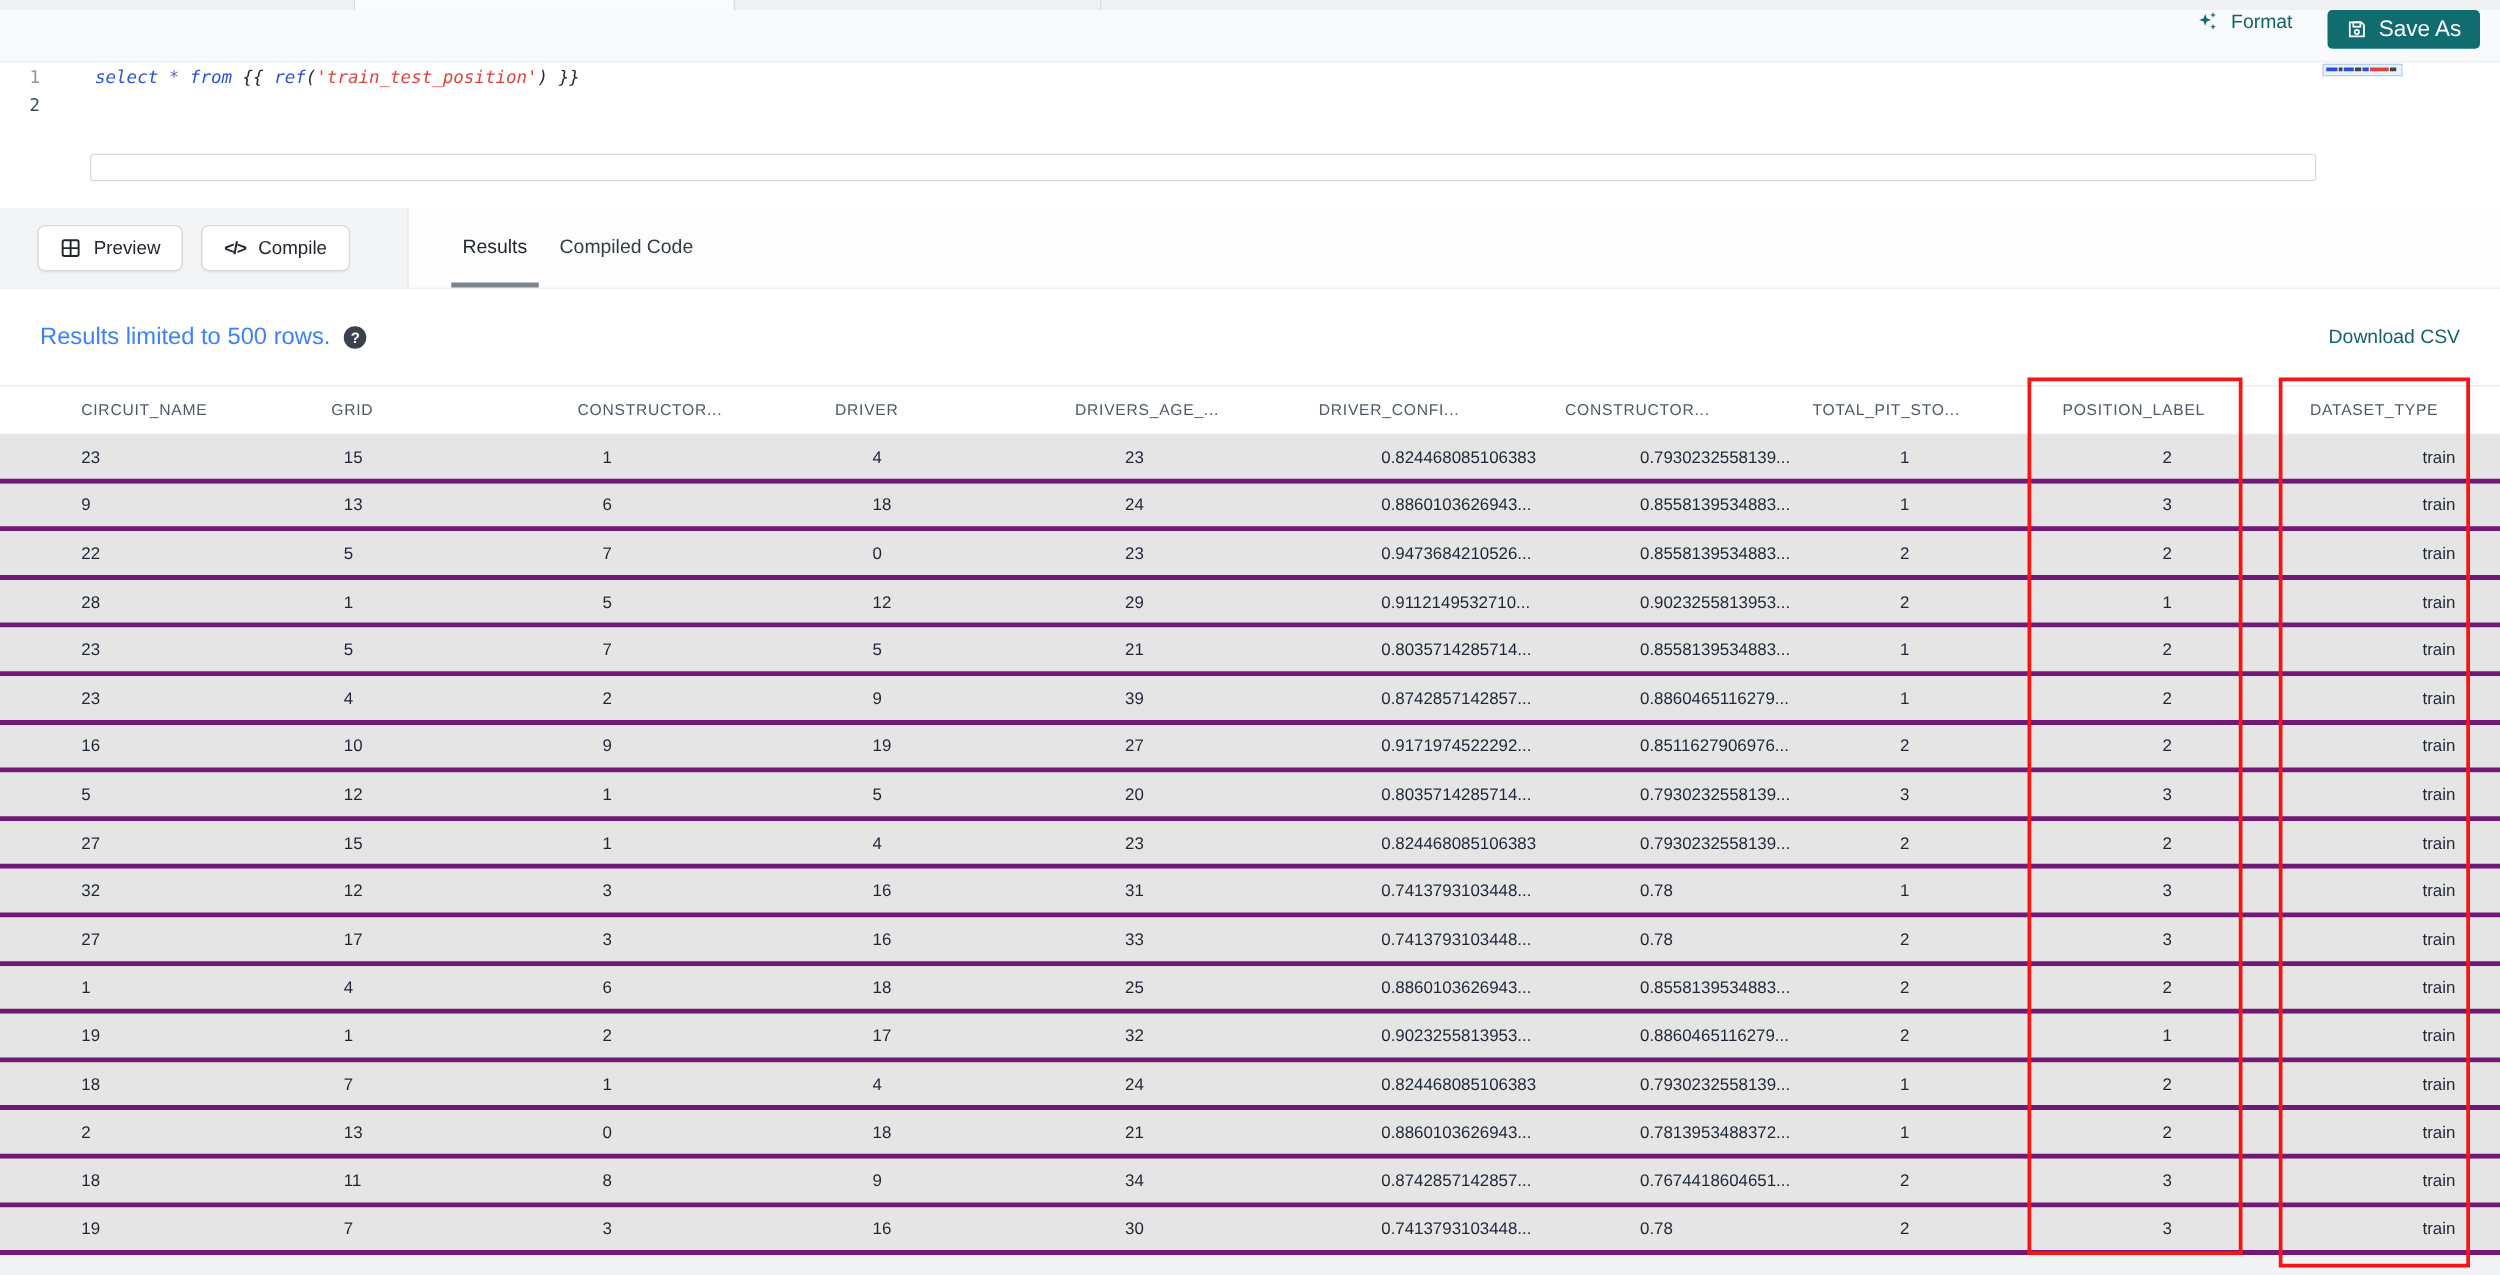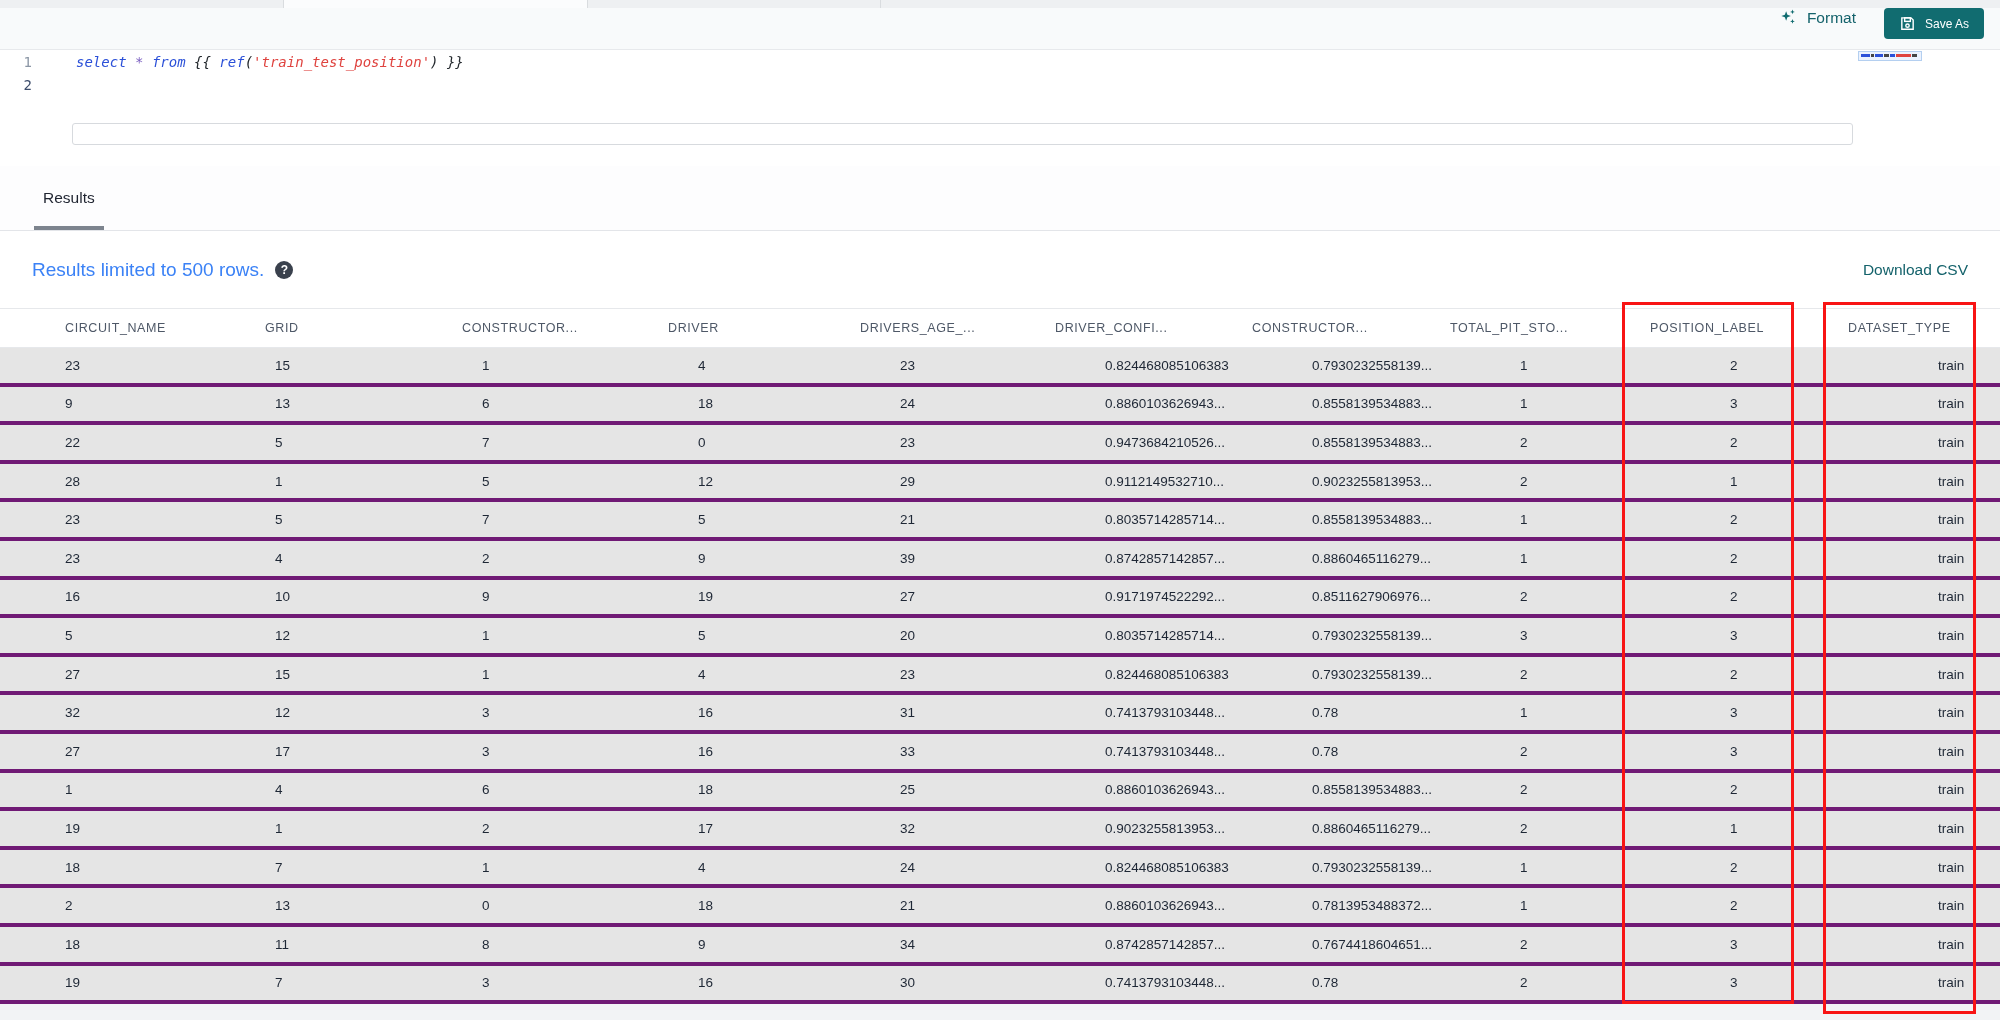--- a/index.html
+++ b/index.html
@@ -21,21 +21,21 @@
   .top-toolbar {
     height:42px; background:#f8fafb; border-bottom:1px solid #e7e9ec;
     display:flex; align-items:flex-start; justify-content:flex-end;
     padding-right:16px; gap:28px;
   }
   .format-btn { display:flex; align-items:center; gap:9px; font-size:15.5px; cursor:pointer; }
   .format-btn span { color:var(--accent-dark); }
   .saveas-btn {
     height:31px; border-radius:4px; padding:0 15px;
     background:var(--accent); color:#fff; border:none;
-    display:flex; align-items:center; gap:9px; font-size:12px; cursor:pointer;
+    display:flex; align-items:center; gap:9px; font-size:18px; cursor:pointer;
     font-family:"Liberation Sans", sans-serif;
   }
 
   
   .editor { position:relative; height:116px; background:#fff; font-family:"DejaVu Sans Mono", monospace; font-size:14px; }
   .gutter { position:absolute; left:0; top:0; width:46px; text-align:right; }
   .gutter .ln { height:20px; line-height:20px; padding-right:14px; }
   .ln1 { color:#8b96a5; margin-top:2px; }
   .ln2 { color:#3c4c6b; margin-top:3px; }
   .code-area { position:absolute; left:76px; top:2px; right:150px; }
@@ -155,22 +155,39 @@
         <i style="background: var(--kw); width: 8px;"></i>
         <i style="background: rgb(68, 68, 68); width: 5px;"></i>
         <i style="background: var(--kw); width: 5px;"></i>
         <i style="background: var(--str); width: 15px;"></i>
         <i style="background: rgb(68, 68, 68); width: 5px;"></i>
       </div>
   </div>
 </div>
 
 <div class="action-bar">
+  <div class="action-left">
+    <button class="btn">
+      <span>
+        <svg width="17" height="17" viewBox="0 0 24 24" fill="none" stroke="#23272e" stroke-width="2.2">
+          <rect x="3" y="3" width="18" height="18" rx="2"></rect>
+          <line x1="3" y1="12" x2="21" y2="12"></line>
+          <line x1="12" y1="3" x2="12" y2="21"></line>
+        </svg>
+      </span>
+      <span>Preview</span>
+    </button>
+    <button class="btn">
+      <span class="compile-glyph">&lt;/&gt;</span>
+      <span>Compile</span>
+    </button>
+  </div>
   <div class="action-right" id="tabs">
       <div class="tab active">Results</div>
+      <div class="tab">Compiled Code</div>
     </div>
 </div>
 
 <div class="results-bar">
   <span class="results-msg">Results limited to 500 rows.</span>
   <span class="help-icon">?</span>
   <span class="results-spacer"></span>
   <span class="download-link">Download CSV</span>
 </div>
 

